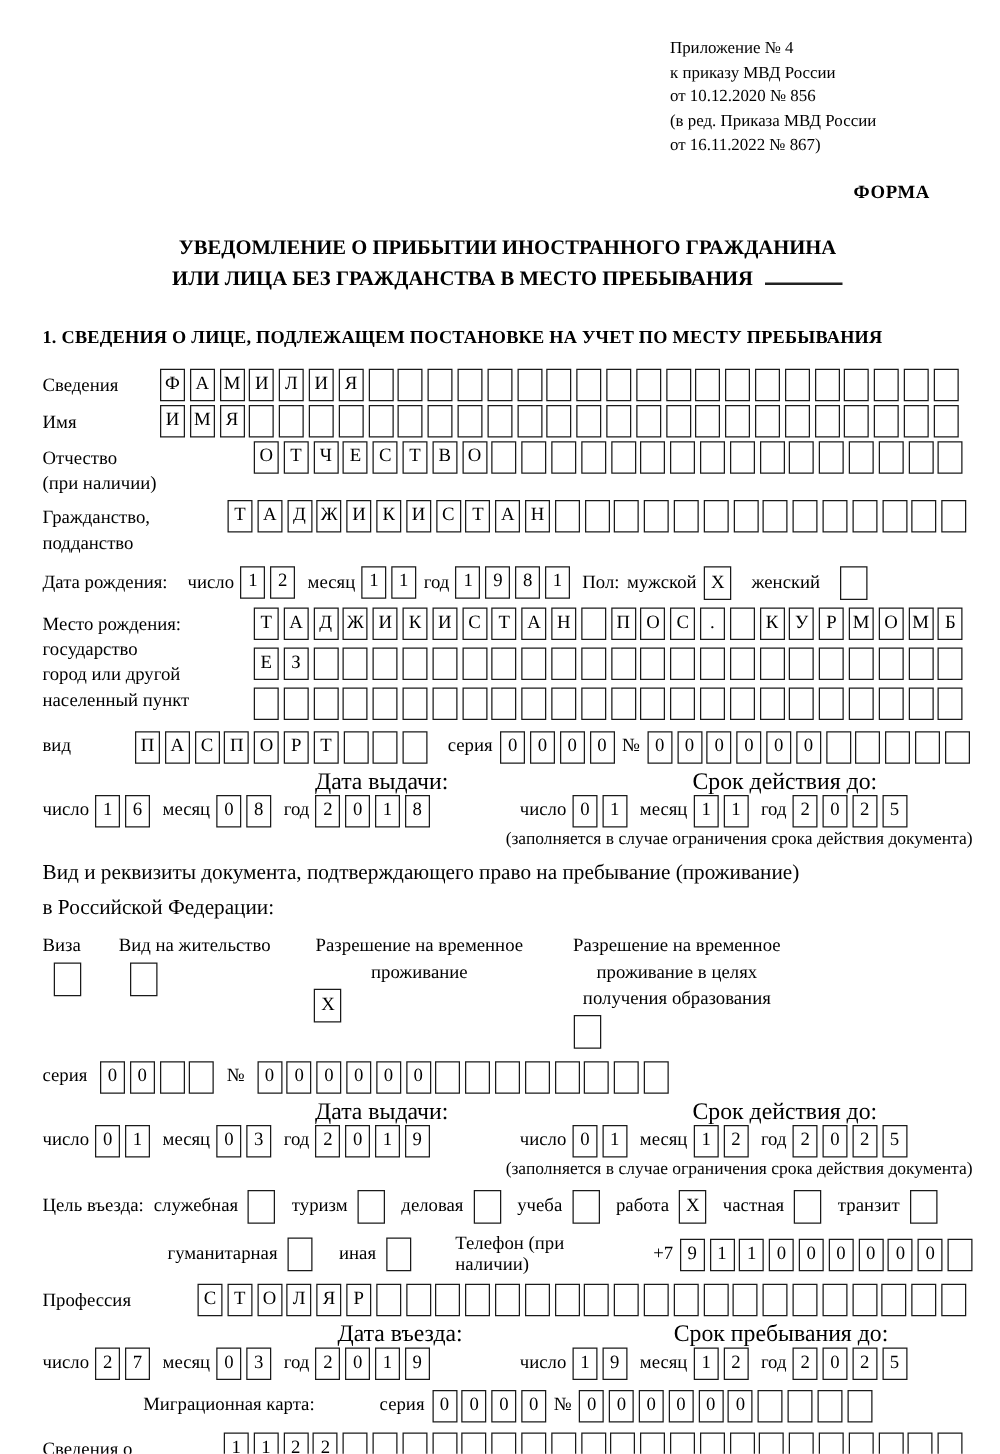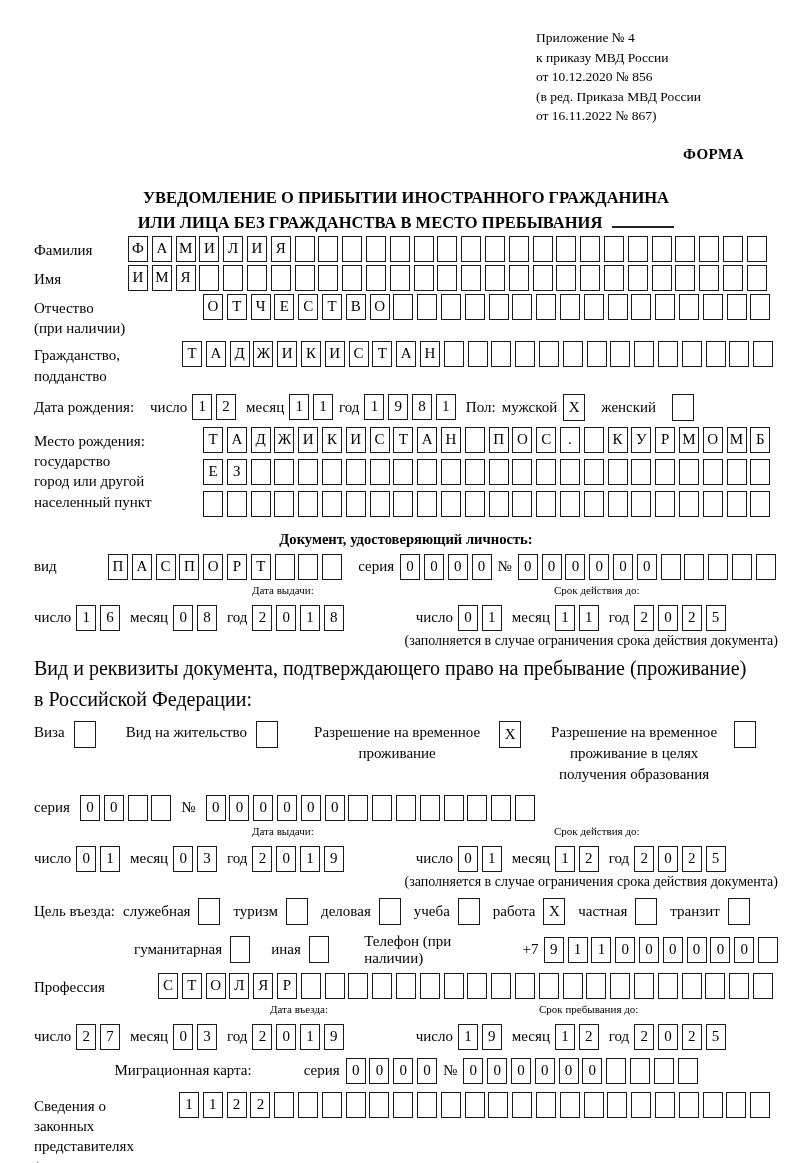--- a/index.html
+++ b/index.html
@@ -45,37 +45,37 @@
   .w-birthpl{ width:169px; }
   .w-reps   { width:145px; }
 
   .inline-row { display:flex; align-items:center; margin-bottom:3px; flex-wrap:nowrap; }
   .inline-row > * { flex:none; }
   .gap6 { display:inline-block; width:6px; } .gap10{ display:inline-block; width:10px; }
   .gap16{ display:inline-block; width:16px; } .gap24{ display:inline-block; width:24px; }
 
   .center-bold { text-align:center; font-weight:bold; font-size:14.6px; margin:8px 0 6px 0; }
 
-  .two-labels { position:relative; height:21px; font-size:11px; margin-top:4px; }
+  .two-labels { position:relative; height:21px; font-size:19px; margin-top:4px; }
   .two-labels .l1 { position:absolute; left:218px; }
   .two-labels .l2 { position:absolute; left:520px; }
   .two-labels.entry .l1 { left:236px; }
   .two-labels.entry .l2 { left:505px; }
 
   .drow { display:flex; align-items:center; margin-bottom:2px; }
   .dlabel { margin-right:5px; }
   .dgroup { display:flex; align-items:center; }
   .dgroup .part { margin-right:10px; display:flex; align-items:center; }
 
   .note { text-align:right; font-size:14px; margin:2px 0 8px 0; }
 
-  .intro { font-size:20px; margin-top:0; margin-bottom:8px; }
+  .intro { font-size:17px; margin-top:0; margin-bottom:8px; }
 
   .opts { display:flex; align-items:flex-start; margin:4px 0 10px 0; }
-  .opt { display:flex; align-items:flex-start; }
+  .opt { display:flex; align-items:flex-start;flex-direction:column; }
   .opt .olabel { text-align:center; line-height:1.4; padding-top:3px; }
   .opt .box { margin-left:9px; margin-top:2px; }
   .pre { white-space:pre-line; }
 
   .purpose { display:flex; align-items:center; margin-top:8px; margin-bottom:2px; }
   .purpose .plabel { margin-right:8px; }
   .purpose .box { margin-right:13px; }
   .purpose .box:last-child { margin-right:0; }
 
   .human { display:flex; align-items:center; margin:8px 0 4px 0; padding-left:100px; }
@@ -98,23 +98,24 @@
 
   <div class="forma">ФОРМА</div>
 
   <div class="title">
     <div>УВЕДОМЛЕНИЕ О ПРИБЫТИИ ИНОСТРАННОГО ГРАЖДАНИНА</div>
     <div>
       <span>ИЛИ ЛИЦА БЕЗ ГРАЖДАНСТВА В МЕСТО ПРЕБЫВАНИЯ</span><span class="blank-line"></span>
     </div>
   </div>
 
-
-  <div class="row">
-    <span class="lbl w-surname">Фамилия</span>
+  <div class="sec-heading">1. СВЕДЕНИЯ О ЛИЦЕ, ПОДЛЕЖАЩЕМ ПОСТАНОВКЕ НА УЧЕТ ПО МЕСТУ ПРЕБЫВАНИЯ</div>
+
+  <div class="row">
+    <span class="lbl w-surname">Сведения</span>
     <span class="cells"><span class="cell">Ф</span><span class="cell">А</span><span class="cell">М</span><span class="cell">И</span><span class="cell">Л</span><span class="cell">И</span><span class="cell">Я</span><span class="cell">&nbsp;</span><span class="cell">&nbsp;</span><span class="cell">&nbsp;</span><span class="cell">&nbsp;</span><span class="cell">&nbsp;</span><span class="cell">&nbsp;</span><span class="cell">&nbsp;</span><span class="cell">&nbsp;</span><span class="cell">&nbsp;</span><span class="cell">&nbsp;</span><span class="cell">&nbsp;</span><span class="cell">&nbsp;</span><span class="cell">&nbsp;</span><span class="cell">&nbsp;</span><span class="cell">&nbsp;</span><span class="cell">&nbsp;</span><span class="cell">&nbsp;</span><span class="cell">&nbsp;</span><span class="cell">&nbsp;</span><span class="cell">&nbsp;</span></span>
   </div>
 
   <div class="row">
     <span class="lbl w-surname">Имя</span>
     <span class="cells"><span class="cell">И</span><span class="cell">М</span><span class="cell">Я</span><span class="cell">&nbsp;</span><span class="cell">&nbsp;</span><span class="cell">&nbsp;</span><span class="cell">&nbsp;</span><span class="cell">&nbsp;</span><span class="cell">&nbsp;</span><span class="cell">&nbsp;</span><span class="cell">&nbsp;</span><span class="cell">&nbsp;</span><span class="cell">&nbsp;</span><span class="cell">&nbsp;</span><span class="cell">&nbsp;</span><span class="cell">&nbsp;</span><span class="cell">&nbsp;</span><span class="cell">&nbsp;</span><span class="cell">&nbsp;</span><span class="cell">&nbsp;</span><span class="cell">&nbsp;</span><span class="cell">&nbsp;</span><span class="cell">&nbsp;</span><span class="cell">&nbsp;</span><span class="cell">&nbsp;</span><span class="cell">&nbsp;</span><span class="cell">&nbsp;</span></span>
   </div>
 
   <div class="row">
     <span class="lbl w-patro pre">Отчество
@@ -156,21 +157,20 @@
 государство
 город или другой
 населенный пункт</span>
     <span>
       <div class="cellrow"><span class="cells"><span class="cell">Т</span><span class="cell">А</span><span class="cell">Д</span><span class="cell">Ж</span><span class="cell">И</span><span class="cell">К</span><span class="cell">И</span><span class="cell">С</span><span class="cell">Т</span><span class="cell">А</span><span class="cell">Н</span><span class="cell">&nbsp;</span><span class="cell">П</span><span class="cell">О</span><span class="cell">С</span><span class="cell">.</span><span class="cell">&nbsp;</span><span class="cell">К</span><span class="cell">У</span><span class="cell">Р</span><span class="cell">М</span><span class="cell">О</span><span class="cell">М</span><span class="cell">Б</span></span></div>
       <div class="cellrow"><span class="cells"><span class="cell">Е</span><span class="cell">З</span><span class="cell">&nbsp;</span><span class="cell">&nbsp;</span><span class="cell">&nbsp;</span><span class="cell">&nbsp;</span><span class="cell">&nbsp;</span><span class="cell">&nbsp;</span><span class="cell">&nbsp;</span><span class="cell">&nbsp;</span><span class="cell">&nbsp;</span><span class="cell">&nbsp;</span><span class="cell">&nbsp;</span><span class="cell">&nbsp;</span><span class="cell">&nbsp;</span><span class="cell">&nbsp;</span><span class="cell">&nbsp;</span><span class="cell">&nbsp;</span><span class="cell">&nbsp;</span><span class="cell">&nbsp;</span><span class="cell">&nbsp;</span><span class="cell">&nbsp;</span><span class="cell">&nbsp;</span><span class="cell">&nbsp;</span></span></div>
       <div class="cellrow"><span class="cells"><span class="cell">&nbsp;</span><span class="cell">&nbsp;</span><span class="cell">&nbsp;</span><span class="cell">&nbsp;</span><span class="cell">&nbsp;</span><span class="cell">&nbsp;</span><span class="cell">&nbsp;</span><span class="cell">&nbsp;</span><span class="cell">&nbsp;</span><span class="cell">&nbsp;</span><span class="cell">&nbsp;</span><span class="cell">&nbsp;</span><span class="cell">&nbsp;</span><span class="cell">&nbsp;</span><span class="cell">&nbsp;</span><span class="cell">&nbsp;</span><span class="cell">&nbsp;</span><span class="cell">&nbsp;</span><span class="cell">&nbsp;</span><span class="cell">&nbsp;</span><span class="cell">&nbsp;</span><span class="cell">&nbsp;</span><span class="cell">&nbsp;</span><span class="cell">&nbsp;</span></span></div>
     </span>
   </div>
 
-  <div class="center-bold">Документ, удостоверяющий личность:</div>
 
   <div class="inline-row">
     <span style="width:74px;">вид</span>
     <span class="cells"><span class="cell">П</span><span class="cell">А</span><span class="cell">С</span><span class="cell">П</span><span class="cell">О</span><span class="cell">Р</span><span class="cell">Т</span><span class="cell">&nbsp;</span><span class="cell">&nbsp;</span><span class="cell">&nbsp;</span></span>
     <span class="gap16"></span>
     <span>серия</span>
     <span class="gap6"></span>
     <span class="cells"><span class="cell">0</span><span class="cell">0</span><span class="cell">0</span><span class="cell">0</span></span>
     <span class="gap6"></span>
     <span>№</span>

